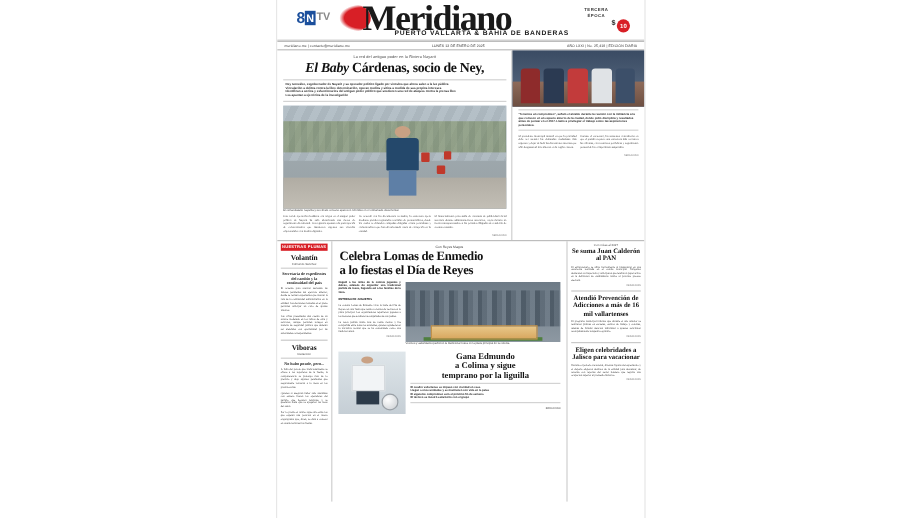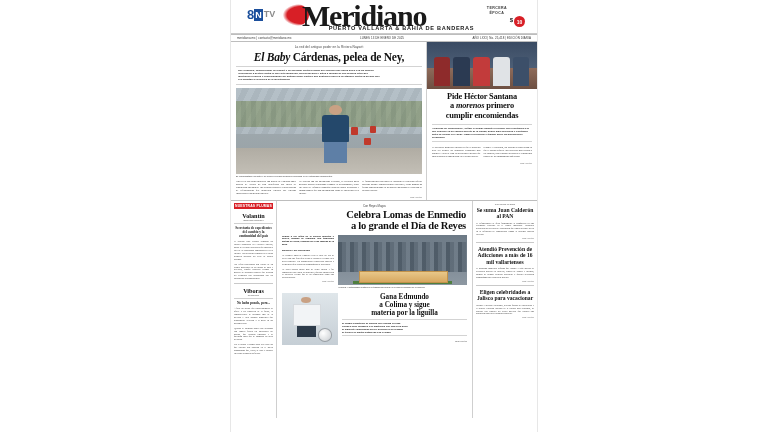--- a/index.html
+++ b/index.html
@@ -174,21 +174,21 @@
         color:#2b2b2b;text-align:justify;}
   .tinyb{font-family:"Liberation Sans",serif;font-size:2.2px;line-height:2.9px;
         color:#111;font-weight:bold;text-align:justify;}
   .rule{height:1px;background:#c9c9c9;margin:3px 0;}
 
   .mid-kicker{
     font-family:"Liberation Sans",sans-serif;font-size:2.8px;color:#444;
     text-align:center;padding-top:3px;
   }
   .mid-hl{
-    text-align:right;font-family:"Liberation Serif",serif;font-weight:bold;
+    text-align:left;font-family:"Liberation Serif",serif;font-weight:bold;
     font-size:10.6px;line-height:11.4px;color:#111;letter-spacing:-.25px;padding:1px 6px 0;
   }
   .mid-split{display:flex;padding:3px 5px 0;gap:4px;}
   .mid-col1{width:52px;}
   .mid-photo-wrap{flex:1;}
   .mid-photo{height:50px;position:relative;overflow:hidden;
     background:linear-gradient(#6d7a86,#8d98a2);}
   .crowd{position:absolute;bottom:26%;width:100%;height:60%;
     background:repeating-linear-gradient(90deg,#4d5a66 0 4px,#5f6c78 4px 8px,#6f7c88 8px 12px);
     opacity:.95;}
@@ -252,21 +252,21 @@
     <span>meridiano.mx | contacto@meridiano.mx</span>
     <span>LUNES 13 DE ENERO DE 2025</span>
     <span>AÑO LXXI | No. 25,418 | EDICIÓN DIARIA</span>
   </div>
 
   <div class="lead">
 
     <div class="lead-main">
       <div class="kicker">La red del antiguo poder en la Riviera Nayarit</div>
       <div class="lead-hl">
-        <i>El Baby</i><span> Cárdenas, pelea de Ney,</span><br>
+        <i>El Baby</i><span> Cárdenas, socio de Ney,</span><br>
       </div>
 
       <div class="lead-deck">
         <div class="deck-bullets">
           <div class="bullet-line">Ney González, exgobernador de Nayarit y su operador político ligado por vínculos que ahora salen a la luz pública</div>
           <div class="bullet-line">Vinculación a delitos contra la libre determinación, operan medios y sitios a medida de sus propios intereses</div>
           <div class="bullet-line">Identifican a socios y exfuncionarios del antiguo poder político que sostienen una red de ataques contra la prensa libre</div>
           <div class="bullet-line">Les apuntan a ejercicios de la investigación</div>
         </div>
       </div>
@@ -296,25 +296,20 @@
 
     <div class="lead-right">
       <div class="photo rphoto">
         <div class="rp-band"></div>
         <div class="rp-f" style="left:6%;background:#8e2b2b;"></div>
         <div class="rp-f" style="left:24%;background:#2b3a52;"></div>
         <div class="rp-f" style="left:42%;background:#c23b3b;"></div>
         <div class="rp-f" style="left:60%;background:#e0e3e6;"></div>
         <div class="rp-f" style="left:78%;background:#3c4f69;"></div>
       </div>
-      <div class="right-hl">
-        <span>Pide Héctor Santana</span><br>
-        <span>a </span><i>morenos</i><span> primero</span><br>
-        <span>cumplir encomiendas</span>
-      </div>
       <div class="right-deck">"Tenemos un compromiso", señaló el alcalde durante la reunión con la militancia a la que convocó en un espacio abierto de la ciudad, donde pidió disciplina y resultados antes de pensar en el 2027. Llamó a privilegiar el trabajo sobre las aspiraciones personales.</div>
       <div class="right-body">
         <div class="bodytext">El presidente municipal insistió en que la prioridad debe ser atender las demandas ciudadanas más urgentes y dejar de lado las discusiones internas que sólo desgastan al movimiento en la región costera.</div>
         <div class="bodytext">Durante el encuentro, los asistentes coincidieron en que el partido requiere una estructura más cercana a las colonias, con reuniones periódicas y seguimiento puntual de los compromisos adquiridos.</div>
       </div>
       <div class="credit" style="padding-right:5px;">REDACCIÓN</div>
     </div>
   </div>
 
   <div class="bottom">
@@ -335,21 +330,21 @@
       <div class="col-sub">No hubo pozole, pero...</div>
       <div class="tiny">A falta del pozole que tradicionalmente se ofrece a los reporteros de la fuente, la comparecencia se prolongó más de lo previsto y dejó algunos pendientes que seguramente volverán a la mesa en los próximos días.</div>
       <div class="tiny" style="margin-top:2px;">Quienes sí aseguran haber sido atendidos con esmero fueron los operadores del partido, que llegaron temprano y se quedaron hasta que se apagaron las luces del salón.</div>
       <div class="tiny" style="margin-top:2px;">Por lo pronto el ánimo sigue alto entre los que esperan una posición en el nuevo organigrama que, dicen, se dará a conocer en cuanto terminen las fiestas.</div>
     </div>
 
     <div class="col-mid">
       <div class="mid-kicker">Con Reyes Magos</div>
       <div class="mid-hl">
         <span>Celebra Lomas de Enmedio</span><br>
-        <span>a lo grande el Día de Reyes</span>
+        <span>a lo fiestas el Día de Reyes</span>
       </div>
 
       <div class="mid-split">
         <div class="mid-col1">
           <div class="tinyb">Regaló a los niños de la colonia juguetes y dulces, además de organizar una tradicional partida de rosca, llegando así a las familias de la zona.</div>
           <div class="tinyb" style="margin-top:3px;font-size:2.3px;">ENTREGA DE JUGUETES</div>
           <div class="tiny" style="margin-top:2px;">La colonia Lomas de Enmedio vivió la tarde del Día de Reyes con una fiesta que reunió a cientos de vecinos en la plaza principal. Los organizadores repartieron juguetes a los menores que acudieron acompañados de sus padres.</div>
           <div class="tiny" style="margin-top:2px;">La rosca partida midió más de veinte metros y fue compartida entre todos los asistentes, quienes agradecieron la iniciativa vecinal que se ha consolidado como una tradición anual.</div>
           <div class="credit">REDACCIÓN</div>
         </div>
@@ -369,21 +364,21 @@
           <div class="sp-player">
             <div class="sp-head"></div>
             <div class="sp-body"></div>
             <div class="sp-leg"></div>
           </div>
           <div class="sp-ball"></div>
         </div>
         <div class="sp-hl">
           <div>Gana Edmundo</div>
           <div>a Colima y sigue</div>
-          <div>materia por la liguilla</div>
+          <div>temprano por la liguilla</div>
           <div class="sp-deck">
             <div>El cuadro vallartense se impuso con claridad en casa</div>
             <div>Llegan a once unidades y se mantienen con vida en la pelea</div>
             <div>El siguiente compromiso será el próximo fin de semana</div>
             <div>El técnico se mostró satisfecho con el grupo</div>
           </div>
           <div class="credit">REDACCIÓN</div>
         </div>
       </div>
     </div>

